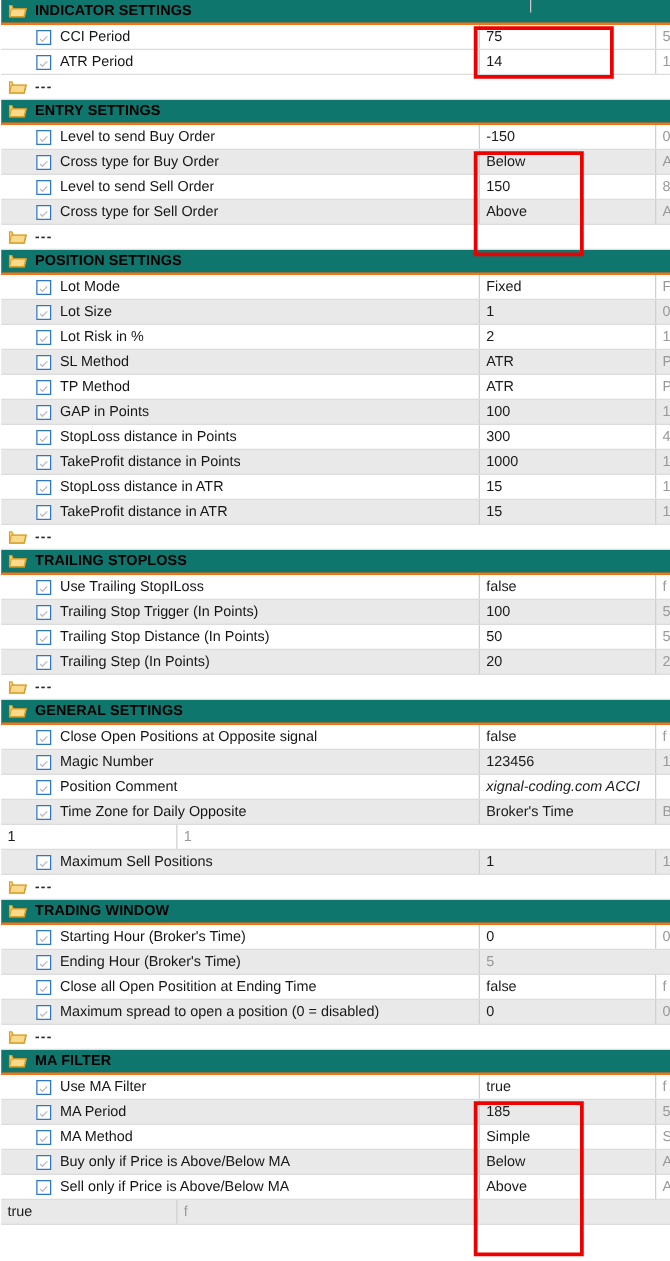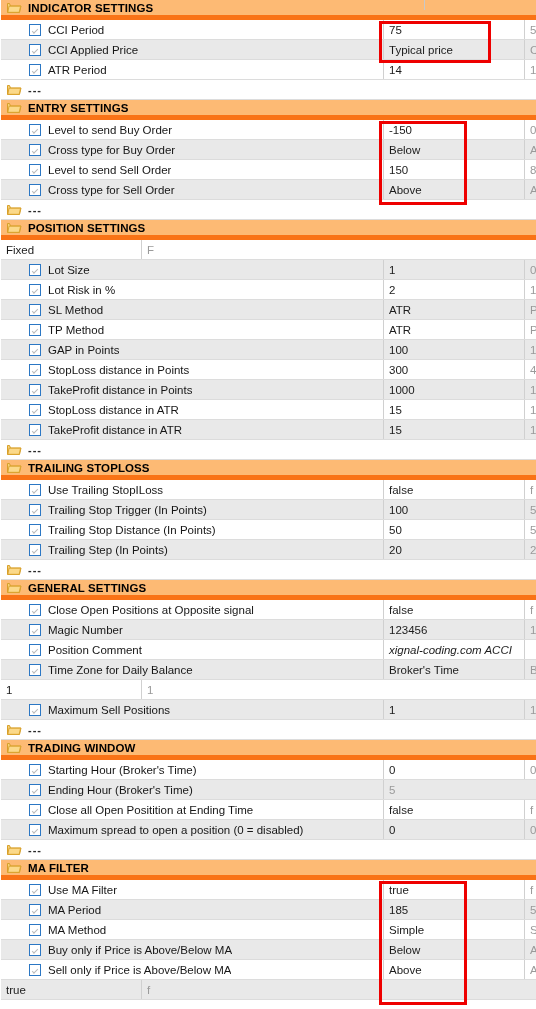--- a/index.html
+++ b/index.html
@@ -26,21 +26,21 @@
     position: relative;
     height: 20px;
     box-sizing: border-box;
     border-bottom: 1px solid #dcdcdc;
     display: flex;
     align-items: stretch;
     white-space: nowrap;
   }
   .row.even { background: #ffffff; justify-content: center; }
   .row.odd  { background: #e9e9e9; }
-  .row.section { background: #fdba74; border-bottom: 5px solid #f97316; }
+  .row.section { background: #0f766e; border-bottom: 2px solid #f97316; }
   .row.separator { background: #ffffff; border-bottom: 1px solid #dcdcdc; }
 
   .cell-name {
     width: 383px;
     min-width: 383px;
     box-sizing: border-box;
     display: flex;
     align-items: center;
     padding-left: 6px;
     overflow: hidden;
@@ -172,33 +172,20 @@
         <span class="chk"></span>
         <span class="param-label">CCI Period</span>
       </div>
       <div class="cell-value">
         <span>75</span>
       </div>
       <div class="cell-start">
         <span>5</span>
       </div>
     </div>
-    <div class="row odd">
-      <div class="cell-name">
-        <span class="indent"></span>
-        <span class="chk"></span>
-        <span class="param-label">CCI Applied Price</span>
-      </div>
-      <div class="cell-value">
-        <span>Typical price</span>
-      </div>
-      <div class="cell-start">
-        <span>C</span>
-      </div>
-    </div>
     <div class="row even">
       <div class="cell-name">
         <span class="indent"></span>
         <span class="chk"></span>
         <span class="param-label">ATR Period</span>
       </div>
       <div class="cell-value">
         <span>14</span>
       </div>
       <div class="cell-start">
@@ -295,20 +282,25 @@
         <span class="folder">
           <svg width="15" height="12" viewBox="0 0 15 12" xmlns="http://www.w3.org/2000/svg">
             <path d="M0.5 1.5 L0.5 10.5 L12.5 10.5 L14 4 L3.5 4 L2.5 1.5 Z" fill="#f6d27a" stroke="#d8a02a" stroke-width="1"></path>
             <path d="M2 4.2 L13.6 4.2 L12.2 10.3 L0.8 10.3 Z" fill="#fbd98a" stroke="#d8a02a" stroke-width="0.9"></path>
           </svg>
         </span>
         <span class="section-label">POSITION SETTINGS</span>
       </div>
     </div>
     <div class="row even">
+      <div class="cell-name">
+        <span class="indent"></span>
+        <span class="chk"></span>
+        <span class="param-label">Lot Mode</span>
+      </div>
       <div class="cell-value">
         <span>Fixed</span>
       </div>
       <div class="cell-start">
         <span>F</span>
       </div>
     </div>
     <div class="row odd">
       <div class="cell-name">
         <span class="indent"></span>
@@ -558,21 +550,21 @@
         <span>xignal-coding.com ACCI</span>
       </div>
       <div class="cell-start">
         <span></span>
       </div>
     </div>
     <div class="row odd">
       <div class="cell-name">
         <span class="indent"></span>
         <span class="chk"></span>
-        <span class="param-label">Time Zone for Daily Balance</span>
+        <span class="param-label">Time Zone for Daily Opposite</span>
       </div>
       <div class="cell-value">
         <span>Broker's Time</span>
       </div>
       <div class="cell-start">
         <span>B</span>
       </div>
     </div>
     <div class="row even">
       <div class="cell-value">

